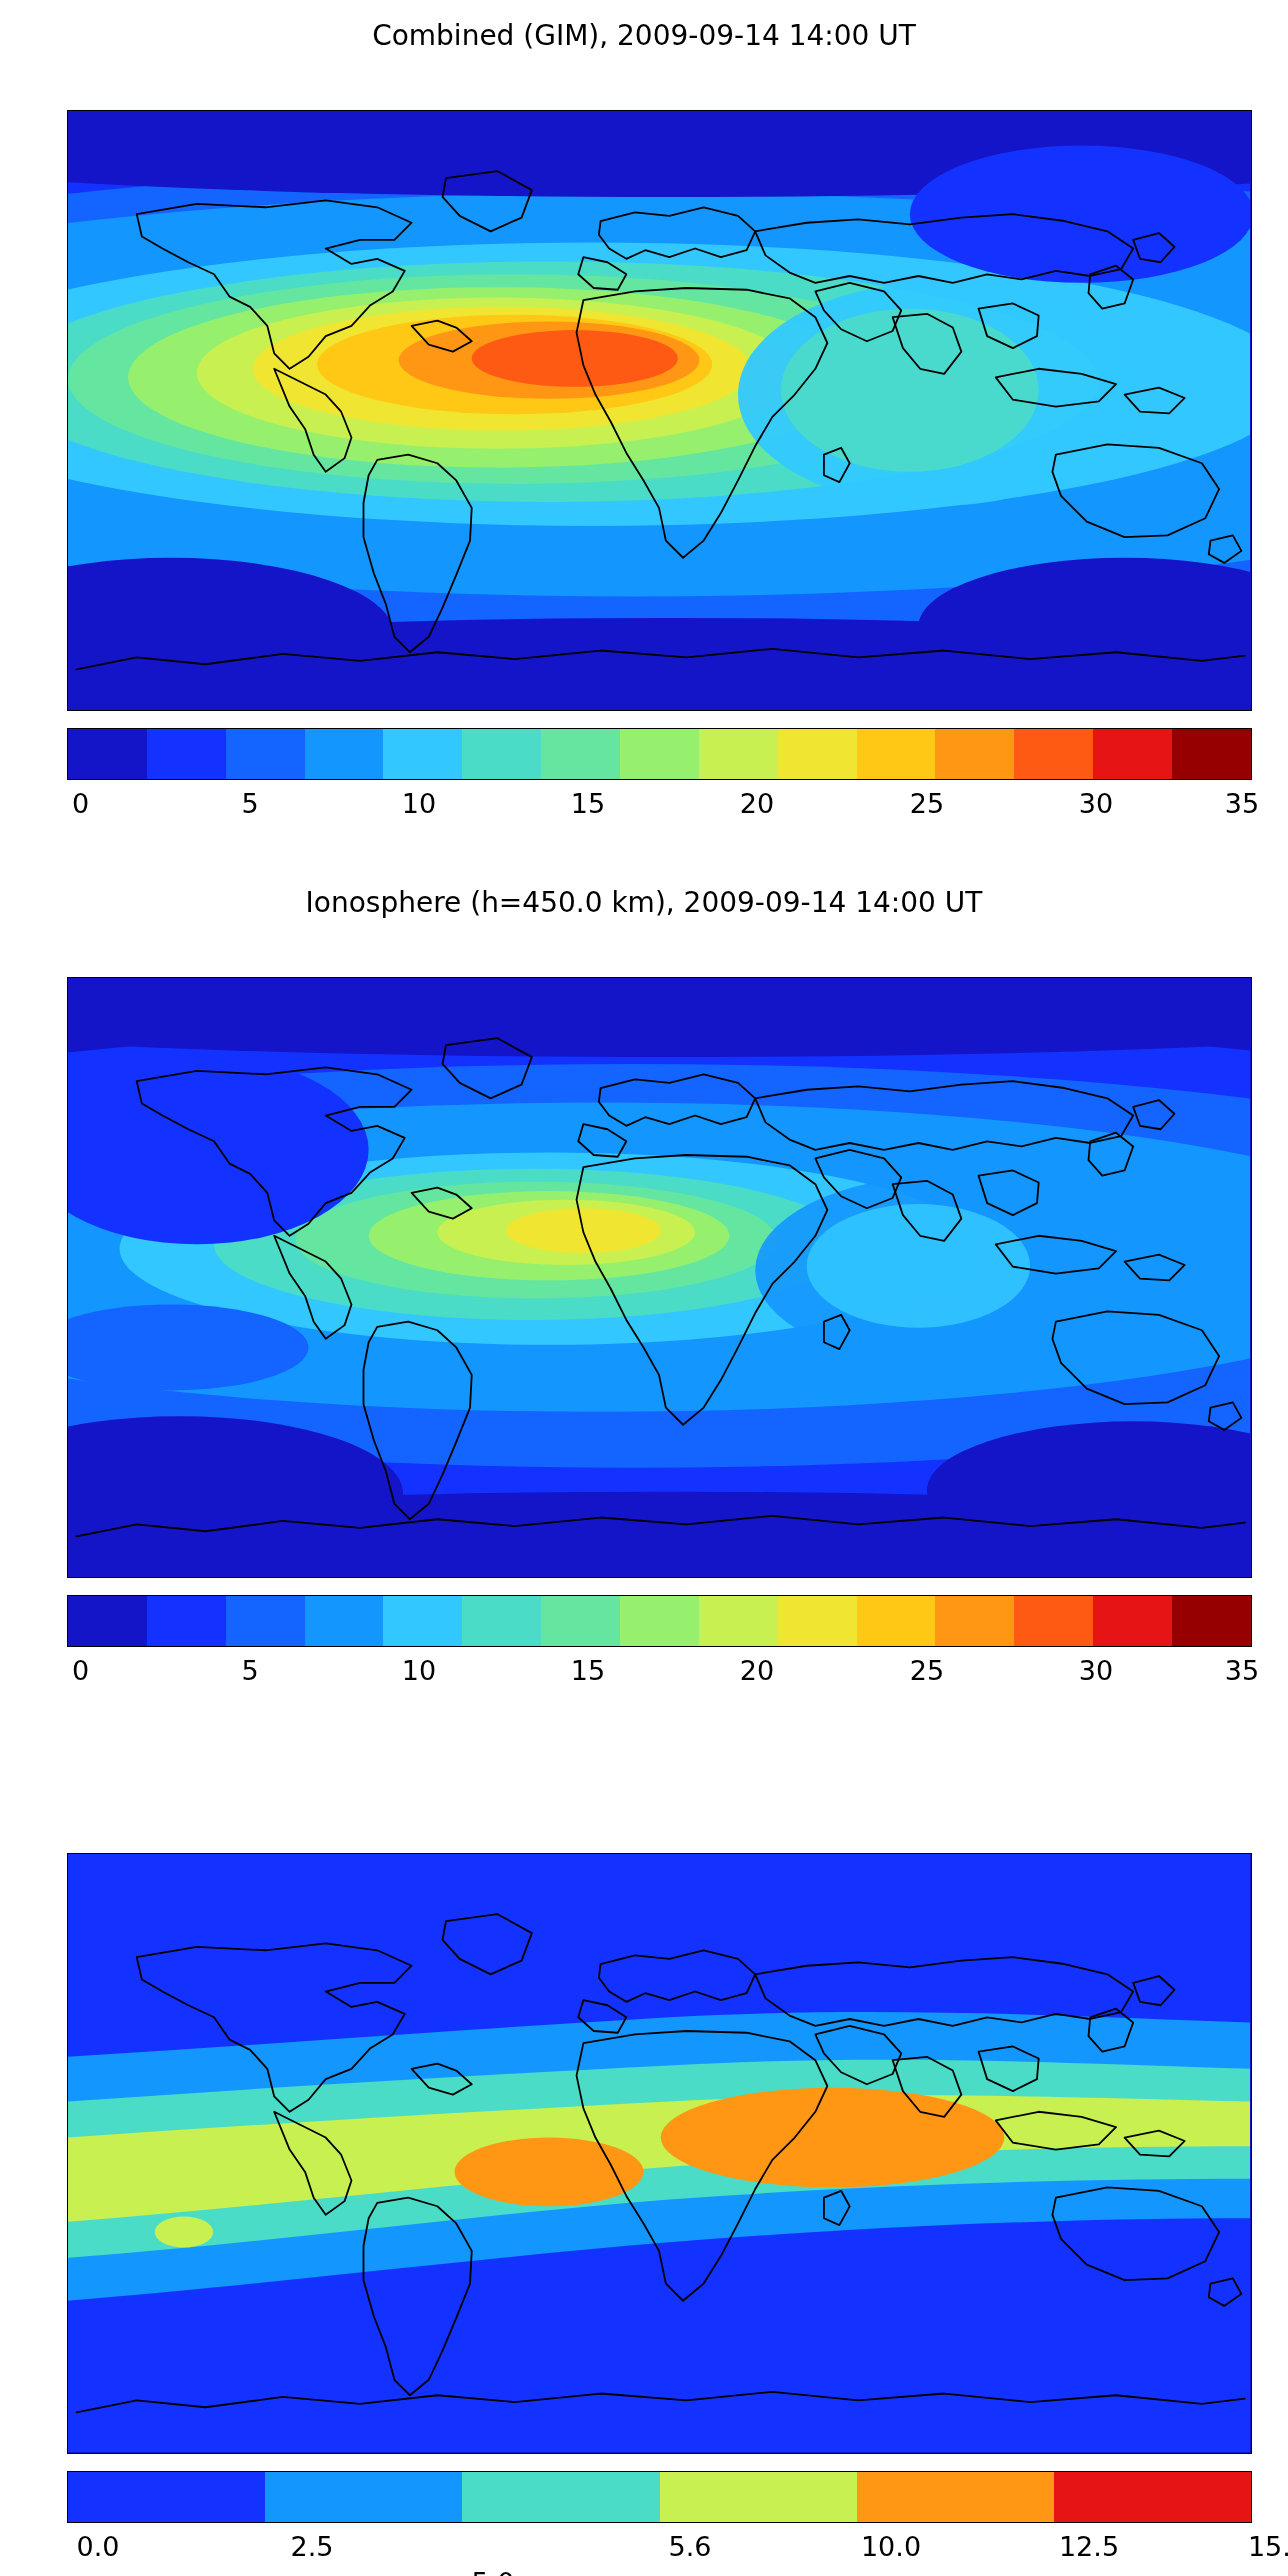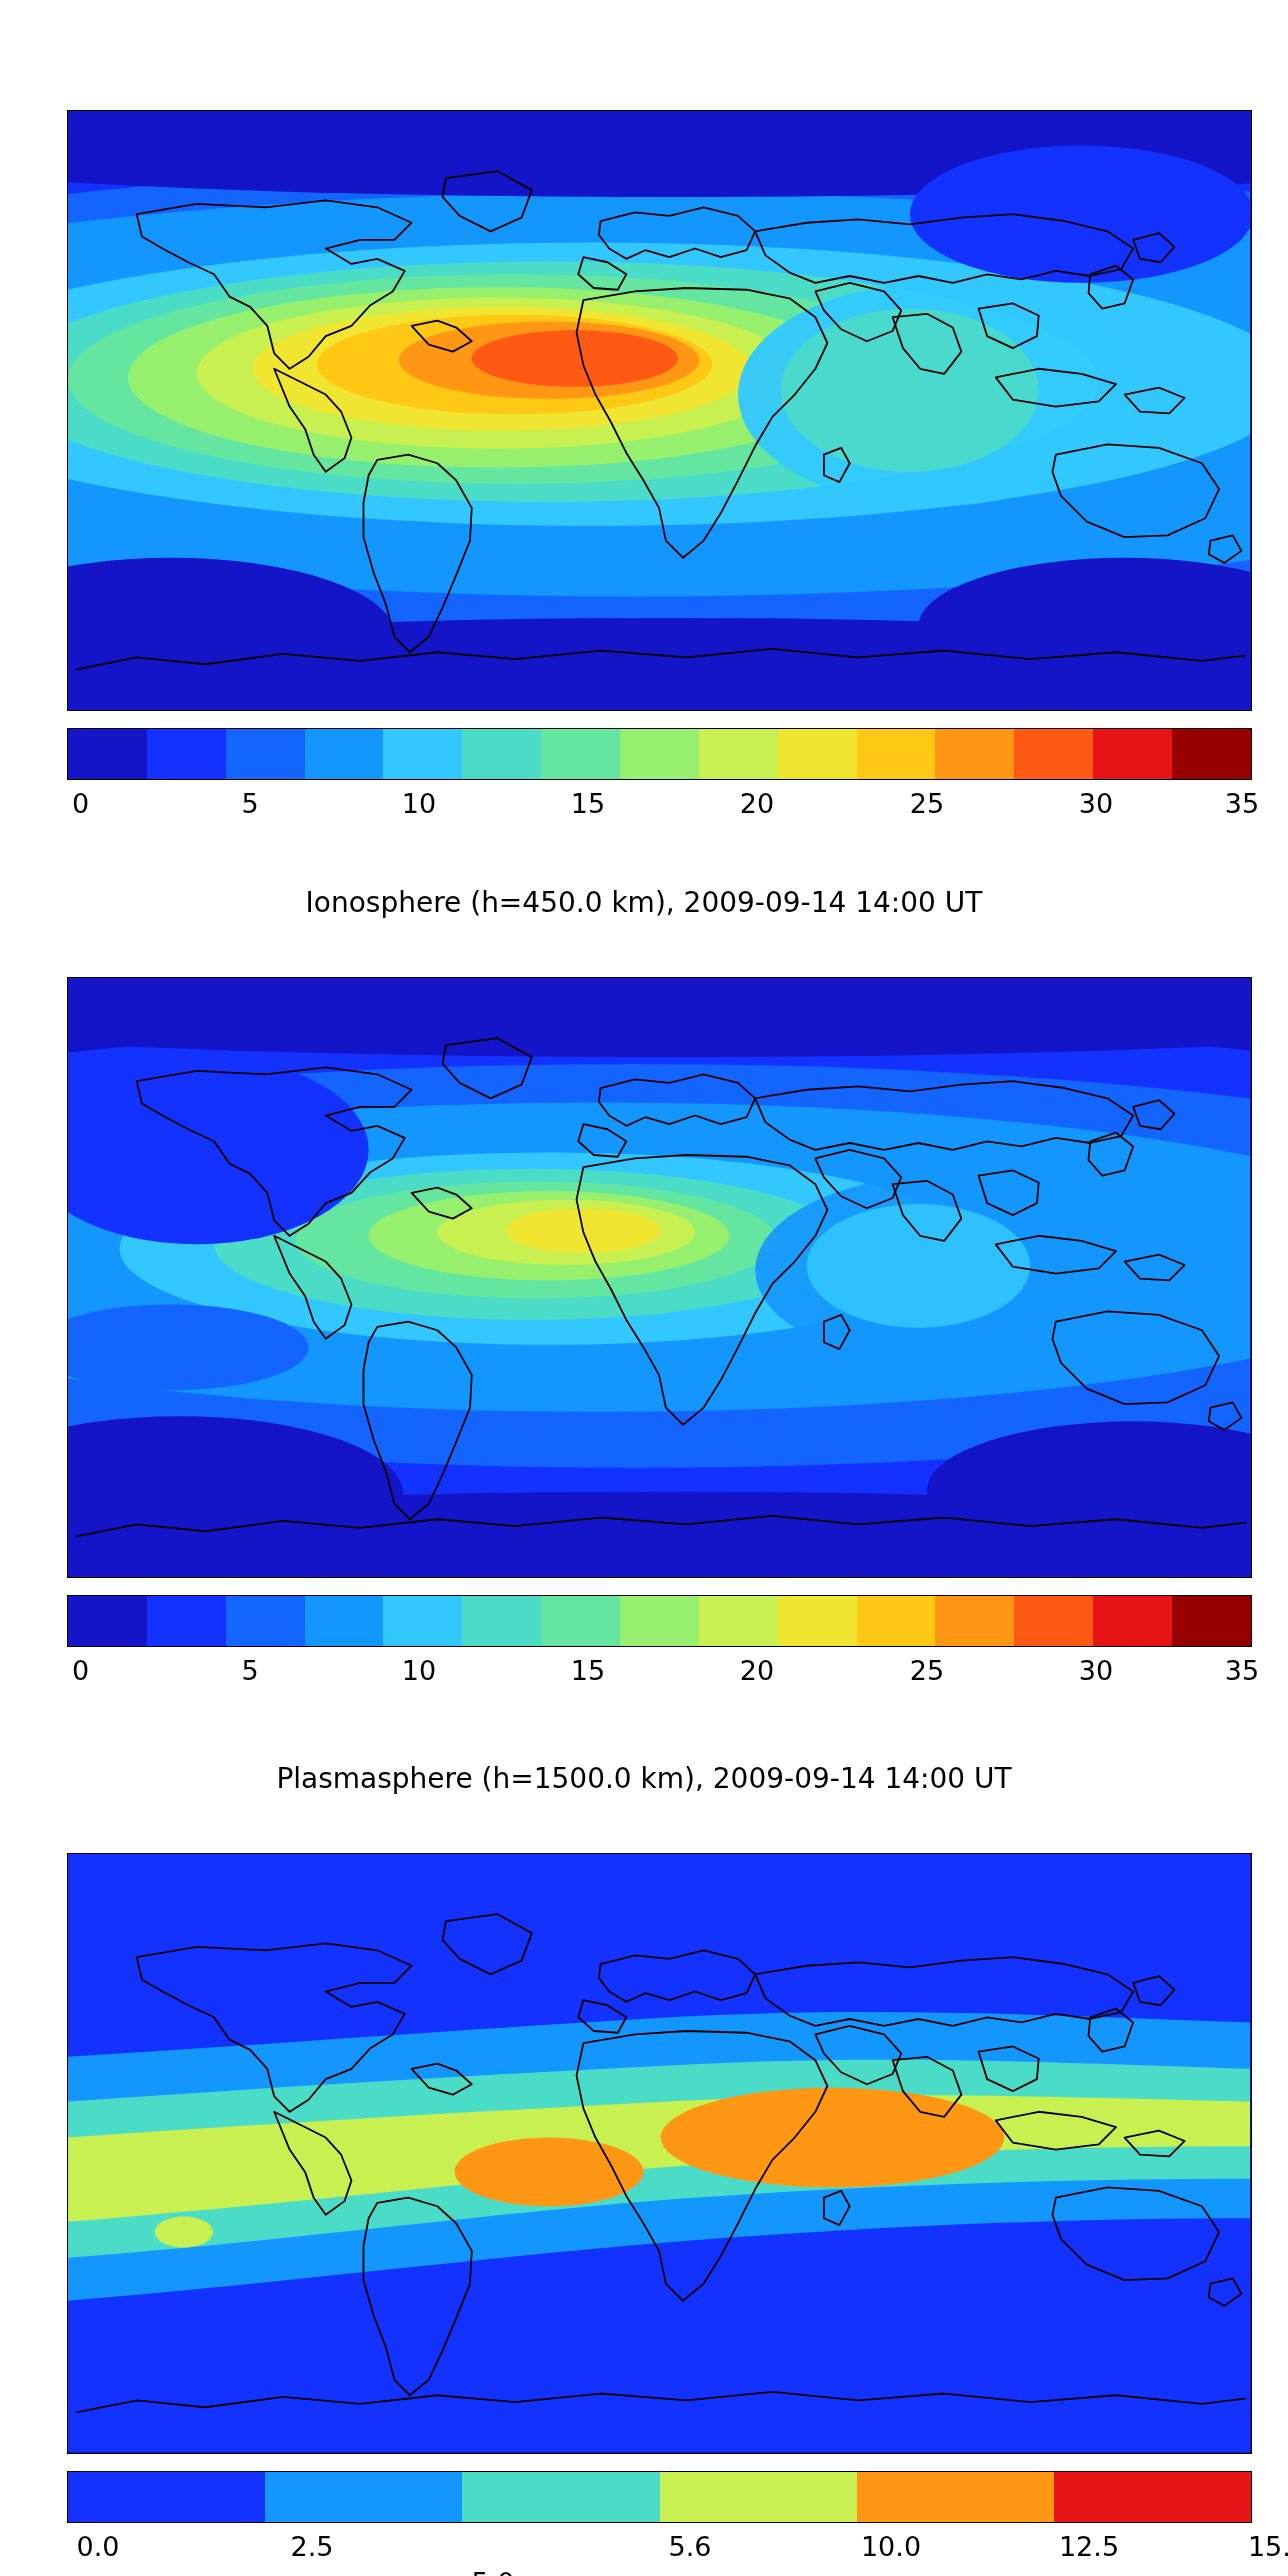--- a/index.html
+++ b/index.html
@@ -71,20 +71,21 @@
     white-space: nowrap;
     font-family: "DejaVu Sans", sans-serif;
   }
 </style>
 </head>
 <body>
 
 <div class="figure">
 
   <div class="panel" style="top:0px;height:859px;">
+    <div class="panel-title" style="position:absolute;top:19px;left:0;width:1288px;">Combined (GIM), 2009-09-14 14:00 UT</div>
 
     <div class="map-wrap" style="left:67px;top:110px;width:1185px;height:601px;">
       <svg class="map-svg" width="1182" height="598" viewBox="0 0 1376 696">
         <defs>
           <radialGradient id="g1blob" cx="50%" cy="50%" r="50%">
             <stop offset="0%" stop-color="#ff5a14"></stop>
             <stop offset="100%" stop-color="#ff5a14"></stop>
           </radialGradient>
           <clipPath id="clip1">
               <rect x="0" y="0" width="1376" height="696"></rect>
@@ -269,21 +270,20 @@
         <span class="cbar-tick" style="left:521px;">15</span>
         <span class="cbar-tick" style="left:690px;">20</span>
         <span class="cbar-tick" style="left:860px;">25</span>
         <span class="cbar-tick" style="left:1029px;">30</span>
         <span class="cbar-tick" style="left:1175px;">35</span>
       </div>
     </div>
   </div>
 
   <div class="panel" style="top:1743px;height:833px;">
-    <div class="panel-title" style="position:absolute;top:19px;left:0;width:1288px;">Plasmasphere (h=1500.0 km), 2009-09-14 14:00 UT</div>
 
     <div class="map-wrap" style="left:67px;top:110px;width:1185px;height:601px;">
       <svg class="map-svg" width="1182" height="598" viewBox="0 0 1376 696">
         <defs>
             <clipPath id="clip3">
               <rect x="0" y="0" width="1376" height="696"></rect>
             </clipPath>
           </defs>
         <g clip-path="url(#clip3)">
           <rect x="0" y="0" width="1376" height="696" fill="#1432ff"></rect>

